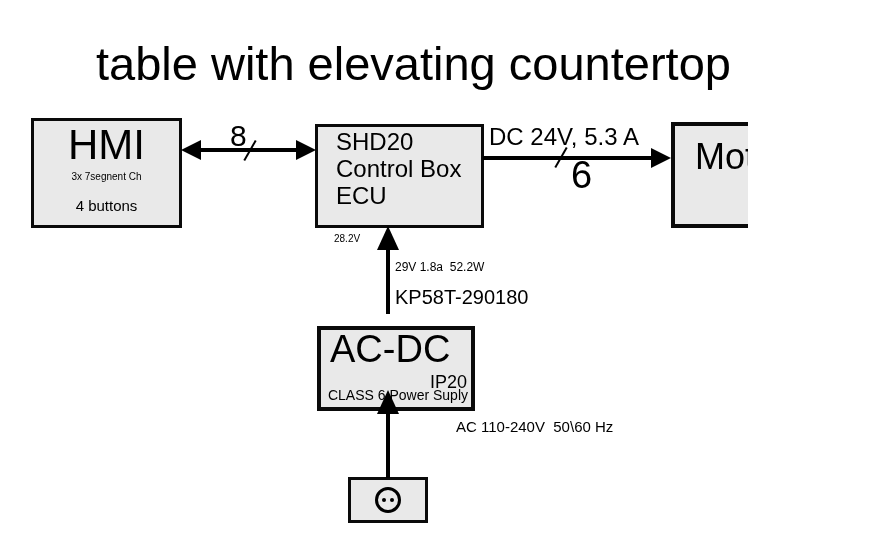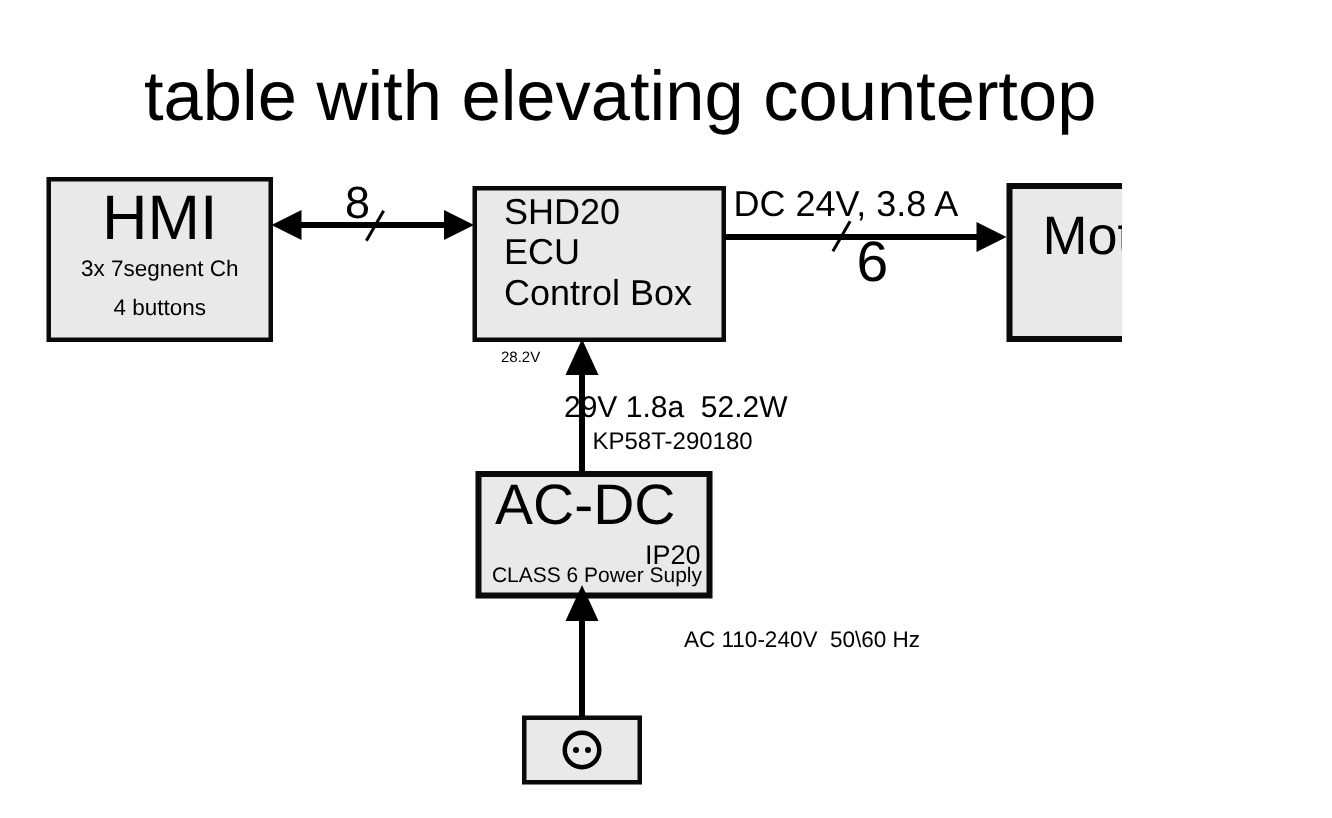--- a/index.html
+++ b/index.html
@@ -14,33 +14,33 @@
     font-size:47px; line-height:1.1; white-space:nowrap; color:#000;
   }
   .box {
     position:absolute; background:#e9e9e9; border:3px solid #0a0a0a;
   }
   
   .box-hmi { left:31px; top:118px; width:151px; height:110px; }
   .hmi-name { position:absolute; top:0px; left:0; width:100%; text-align:center;
               font-size:42px; line-height:1.15; }
   .hmi-sub1 { position:absolute; top:50px; left:0; width:100%; text-align:center;
-              font-size:15px; white-space:pre; }
+              font-size:10px; white-space:pre; }
   .hmi-sub2 { position:absolute; top:76px; left:0; width:100%; text-align:center;
               font-size:15px; white-space:pre; }
   
   .box-ecu { left:315px; top:124px; width:169px; height:104px; }
   .ecu-line { display:block; font-size:24px; line-height:27px; padding-left:18px;
               white-space:nowrap; }
   .ecu-text { position:absolute; top:1px; left:0; }
   
   .box-motor { left:671px; top:122px; width:178px; height:106px; border-width:4px; }
   .motor-name { position:absolute; top:10px; left:20px; font-size:36px; line-height:1.15; }
   
-  .box-acdc { left:317px; top:314px; width:158px; height:85px; border-width:4px; }
+  .box-acdc { left:317px; top:326px; width:158px; height:85px; border-width:4px; }
   .acdc-name { position:absolute; top:-2px; left:9px; font-size:38px; line-height:1.15; }
   .acdc-ip { position:absolute; top:42px; right:4px; font-size:18px; }
   .acdc-class { position:absolute; top:57px; right:3px; font-size:14px; white-space:nowrap; }
   
   .box-outlet { left:348px; top:477px; width:80px; height:46px; }
   .socket-circle {
     position:absolute; left:50%; top:50%; transform:translate(-50%,-50%);
     width:26px; height:26px; border:3px solid #000; border-radius:50%;
     display:flex; align-items:center; justify-content:center; gap:4px;
   }
@@ -59,42 +59,42 @@
               border-bottom:24px solid #000; }
   .tick {
     position:absolute; width:2px; height:23px; background:#000;
     transform:rotate(30deg);
   }
   .lbl { position:absolute; white-space:pre; line-height:1.1; }
   .lbl-8      { left:230px; top:119px; font-size:30px; }
   .lbl-dc     { left:489px; top:124px; font-size:24px; }
   .lbl-6      { left:571px; top:155px; font-size:38px; }
   .lbl-282v   { left:334px; top:233px; font-size:10px; }
-  .lbl-29v    { left:376px; top:261px; font-size:20px; }
-  .lbl-kp     { left:395px; top:286px; font-size:16px; }
+  .lbl-29v    { left:395px; top:261px; font-size:12px; }
+  .lbl-kp     { left:395px; top:286px; font-size:20px; }
   .lbl-ac     { left:417px; top:419px; font-size:15px;margin-left:39px; }
 </style>
 </head>
 <body>
 
 <div class="stage">
 
   <div class="title">table with elevating countertop</div>
 
   <div class="box box-hmi">
     <div class="hmi-name">HMI</div>
     <div class="hmi-sub1">3x 7segnent Ch</div>
     <div class="hmi-sub2">4 buttons</div>
   </div>
 
   <div class="box box-ecu">
     <div class="ecu-text">
       <span class="ecu-line">SHD20</span>
+      <span class="ecu-line">Control Box</span>
       <span class="ecu-line">ECU</span>
-      <span class="ecu-line">Control Box</span>
     </div>
   </div>
 
   <div class="box box-motor">
     <div class="motor-name">Motor</div>
   </div>
 
   <div class="box box-acdc">
     <div class="acdc-name">AC-DC</div>
     <div class="acdc-ip">IP20</div>
@@ -110,21 +110,21 @@
 
   <div class="wire wire-h" style="left:196px; top:148px; width:105px;"></div>
   <div class="ah ah-left" style="left:181px; top:140px;"></div>
   <div class="ah ah-right" style="left:296px; top:140px;"></div>
   <div class="tick" style="left:249px; top:139px;"></div>
   <div class="lbl lbl-8">8</div>
 
   <div class="wire wire-h" style="left:483px; top:156px; width:170px;"></div>
   <div class="ah ah-right" style="left:651px; top:148px;"></div>
   <div class="tick" style="left:560px; top:146px;"></div>
-  <div class="lbl lbl-dc">DC 24V, 3.8 A</div>
+  <div class="lbl lbl-dc">DC 24V, 5.3 A</div>
   <div class="lbl lbl-6">6</div>
 
   <div class="wire wire-v" style="left:386px; top:244px; height:70px;"></div>
   <div class="ah ah-up" style="left:377px; top:226px;"></div>
   <div class="lbl lbl-282v">28.2V</div>
   <div class="lbl lbl-29v">29V 1.8a  52.2W</div>
   <div class="lbl lbl-kp">KP58T-290180</div>
 
   <div class="wire wire-v" style="left:386px; top:412px; height:66px;"></div>
   <div class="ah ah-up" style="left:377px; top:390px;"></div>

